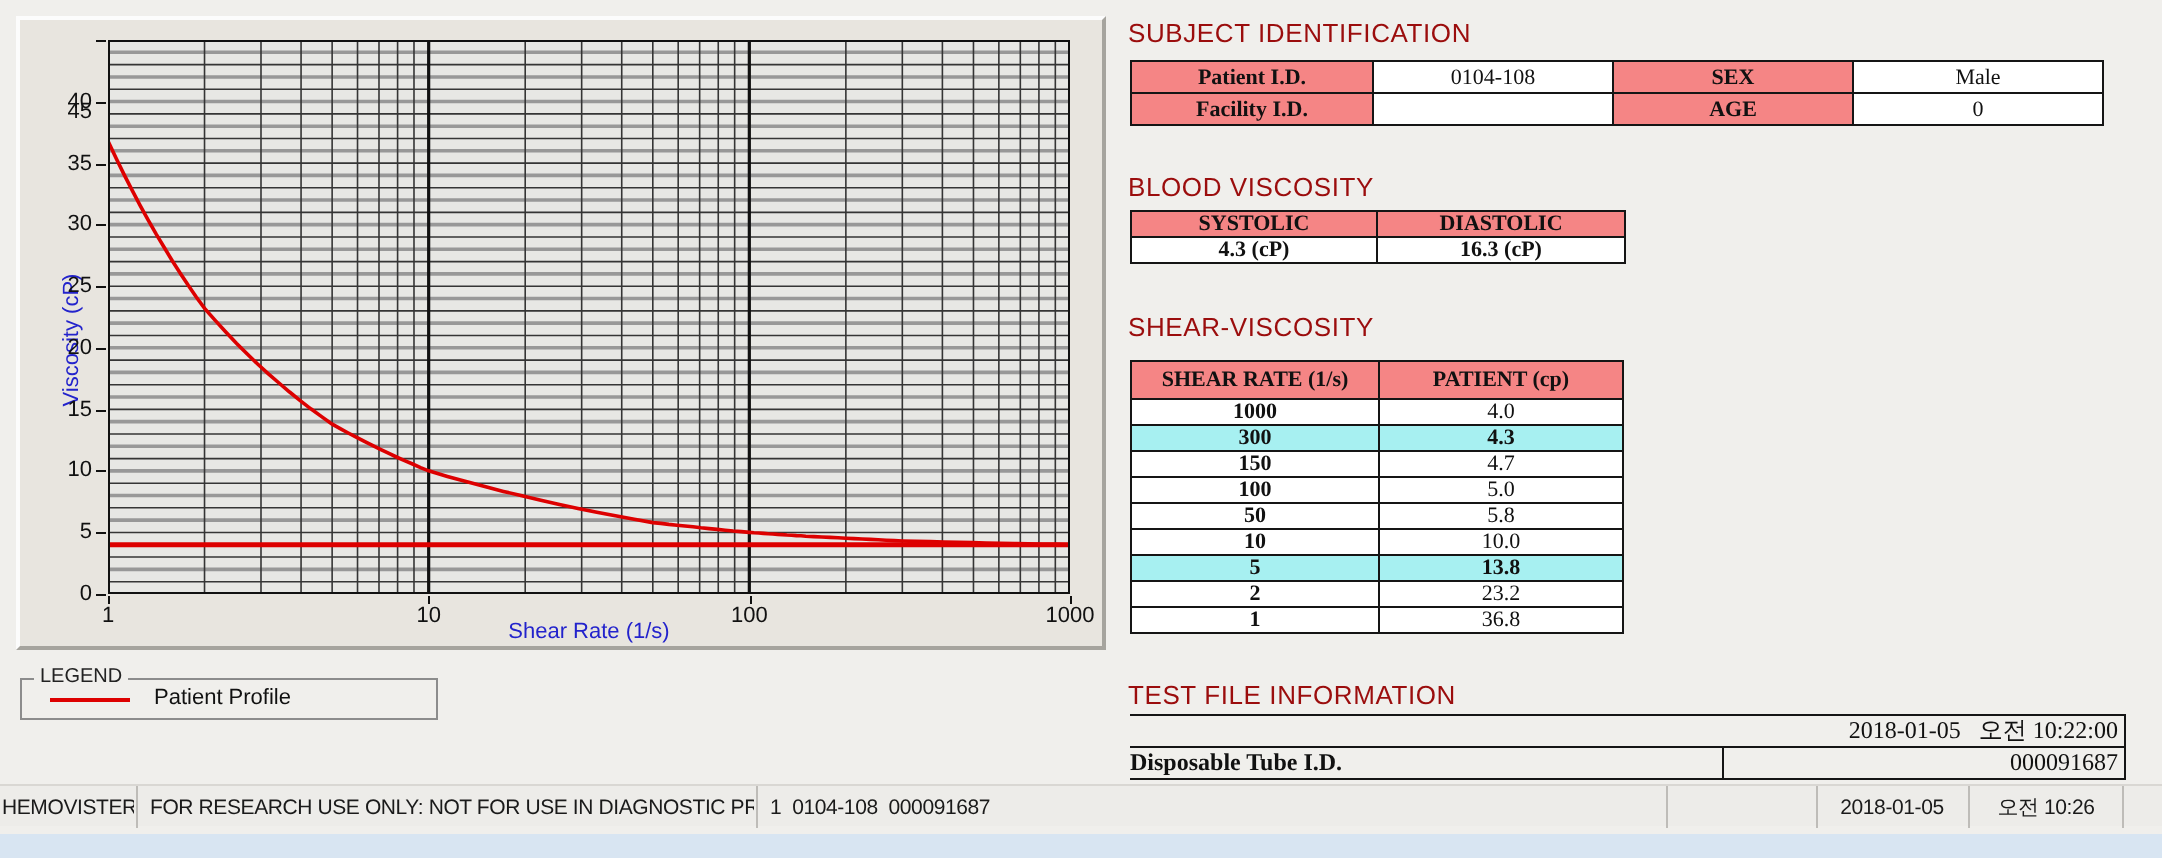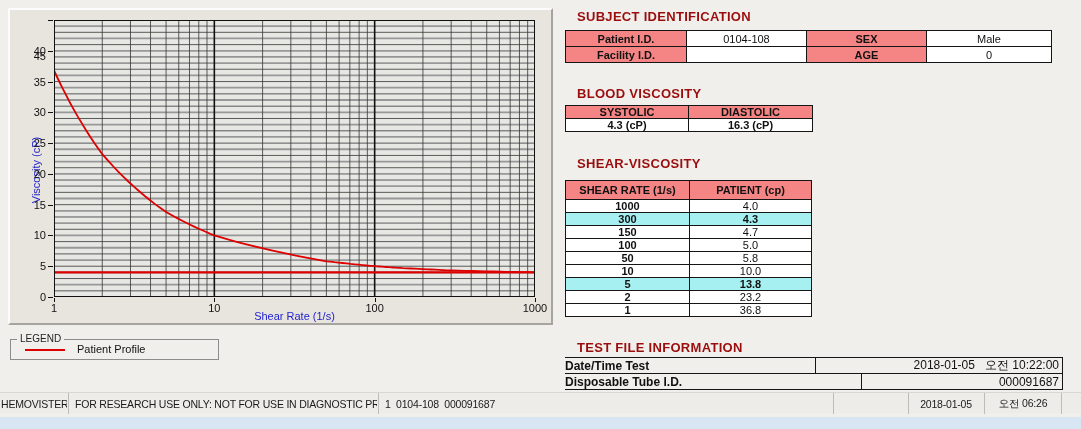--- a/index.html
+++ b/index.html
@@ -21,27 +21,27 @@
 
   
   .legend { position:absolute; left:10px; top:339px; width:209px; height:21px;
     border:1px solid #8C8C8C; }
   .legend-title { position:absolute; top:-7px; left:6px; padding:0 3px; background:#F0EFEC;
     font-size:10px; color:#222; }
   .legend-line { position:absolute; left:14px; top:9px; width:40px; height:2px; background:#DD0000; }
   .legend-label { position:absolute; left:66px; top:3px; font-size:11px; color:#111;text-align:center; }
 
   
-  .sec-title { position:absolute; left:577px; font-size:13px; font-weight:bold;
+  .sec-title { position:absolute; left:564px; font-size:13px; font-weight:normal;
     color:#9B0D0D; letter-spacing:0.3px; }
   .tbl { position:absolute; background:#fff; border:1px solid #151515; }
   .row { display:flex; }
   .row + .row { border-top:1px solid #151515; }
   .c { display:flex; align-items:center; justify-content:center;
-    font-size:11px; color:#111; overflow:hidden; white-space:pre; }
+    font-size:11px; color:#111; overflow:hidden; white-space:pre;font-family:Liberation Serif, serif; }
   .c + .c { border-left:1px solid #151515; }
   .hdr { background:#F58585; font-weight:bold; }
   .b { font-weight:bold; }
 
   .subject { left:565px; top:30px; width:487px; }
   .subject .c { height:15px; }
   .subject .c0,.subject .c1,.subject .c2 { width:120px; } .subject .c3 { flex:1; }
 
   .blood { left:565px; top:105px; width:248px; }
   .blood .c { height:12px; }
@@ -262,30 +262,29 @@
   </div>
   <div class="row sv-row">
     <div class="c c0 sv-rate">1</div>
     <div class="c c1 sv-val">36.8</div>
   </div>
 </div>
 
 <div class="sec-title" style="top:340px;">TEST FILE INFORMATION</div>
 <div class="tbl testinfo">
   <div class="row">
-    <div class="c c0">Date/Time Test</div>
     <div class="c c1">2018-01-05   오전 10:22:00</div>
   </div>
   <div class="row">
     <div class="c c0">Disposable Tube I.D.</div>
     <div class="c c1">000091687</div>
   </div>
 </div>
 
 <div class="statusbar">
   <div class="seg seg0">HEMOVISTER</div>
   <div class="seg seg1">FOR RESEARCH USE ONLY: NOT FOR USE IN DIAGNOSTIC PROCEDURES</div>
   <div class="seg seg2">1  0104-108  000091687</div>
   <div class="seg seg3"></div>
   <div class="seg seg4">2018-01-05</div>
-  <div class="seg seg5">오전 06:26</div>
+  <div class="seg seg5">오전 10:26</div>
 </div>
 <div class="bottomstrip"></div>
 
 </body></html>

